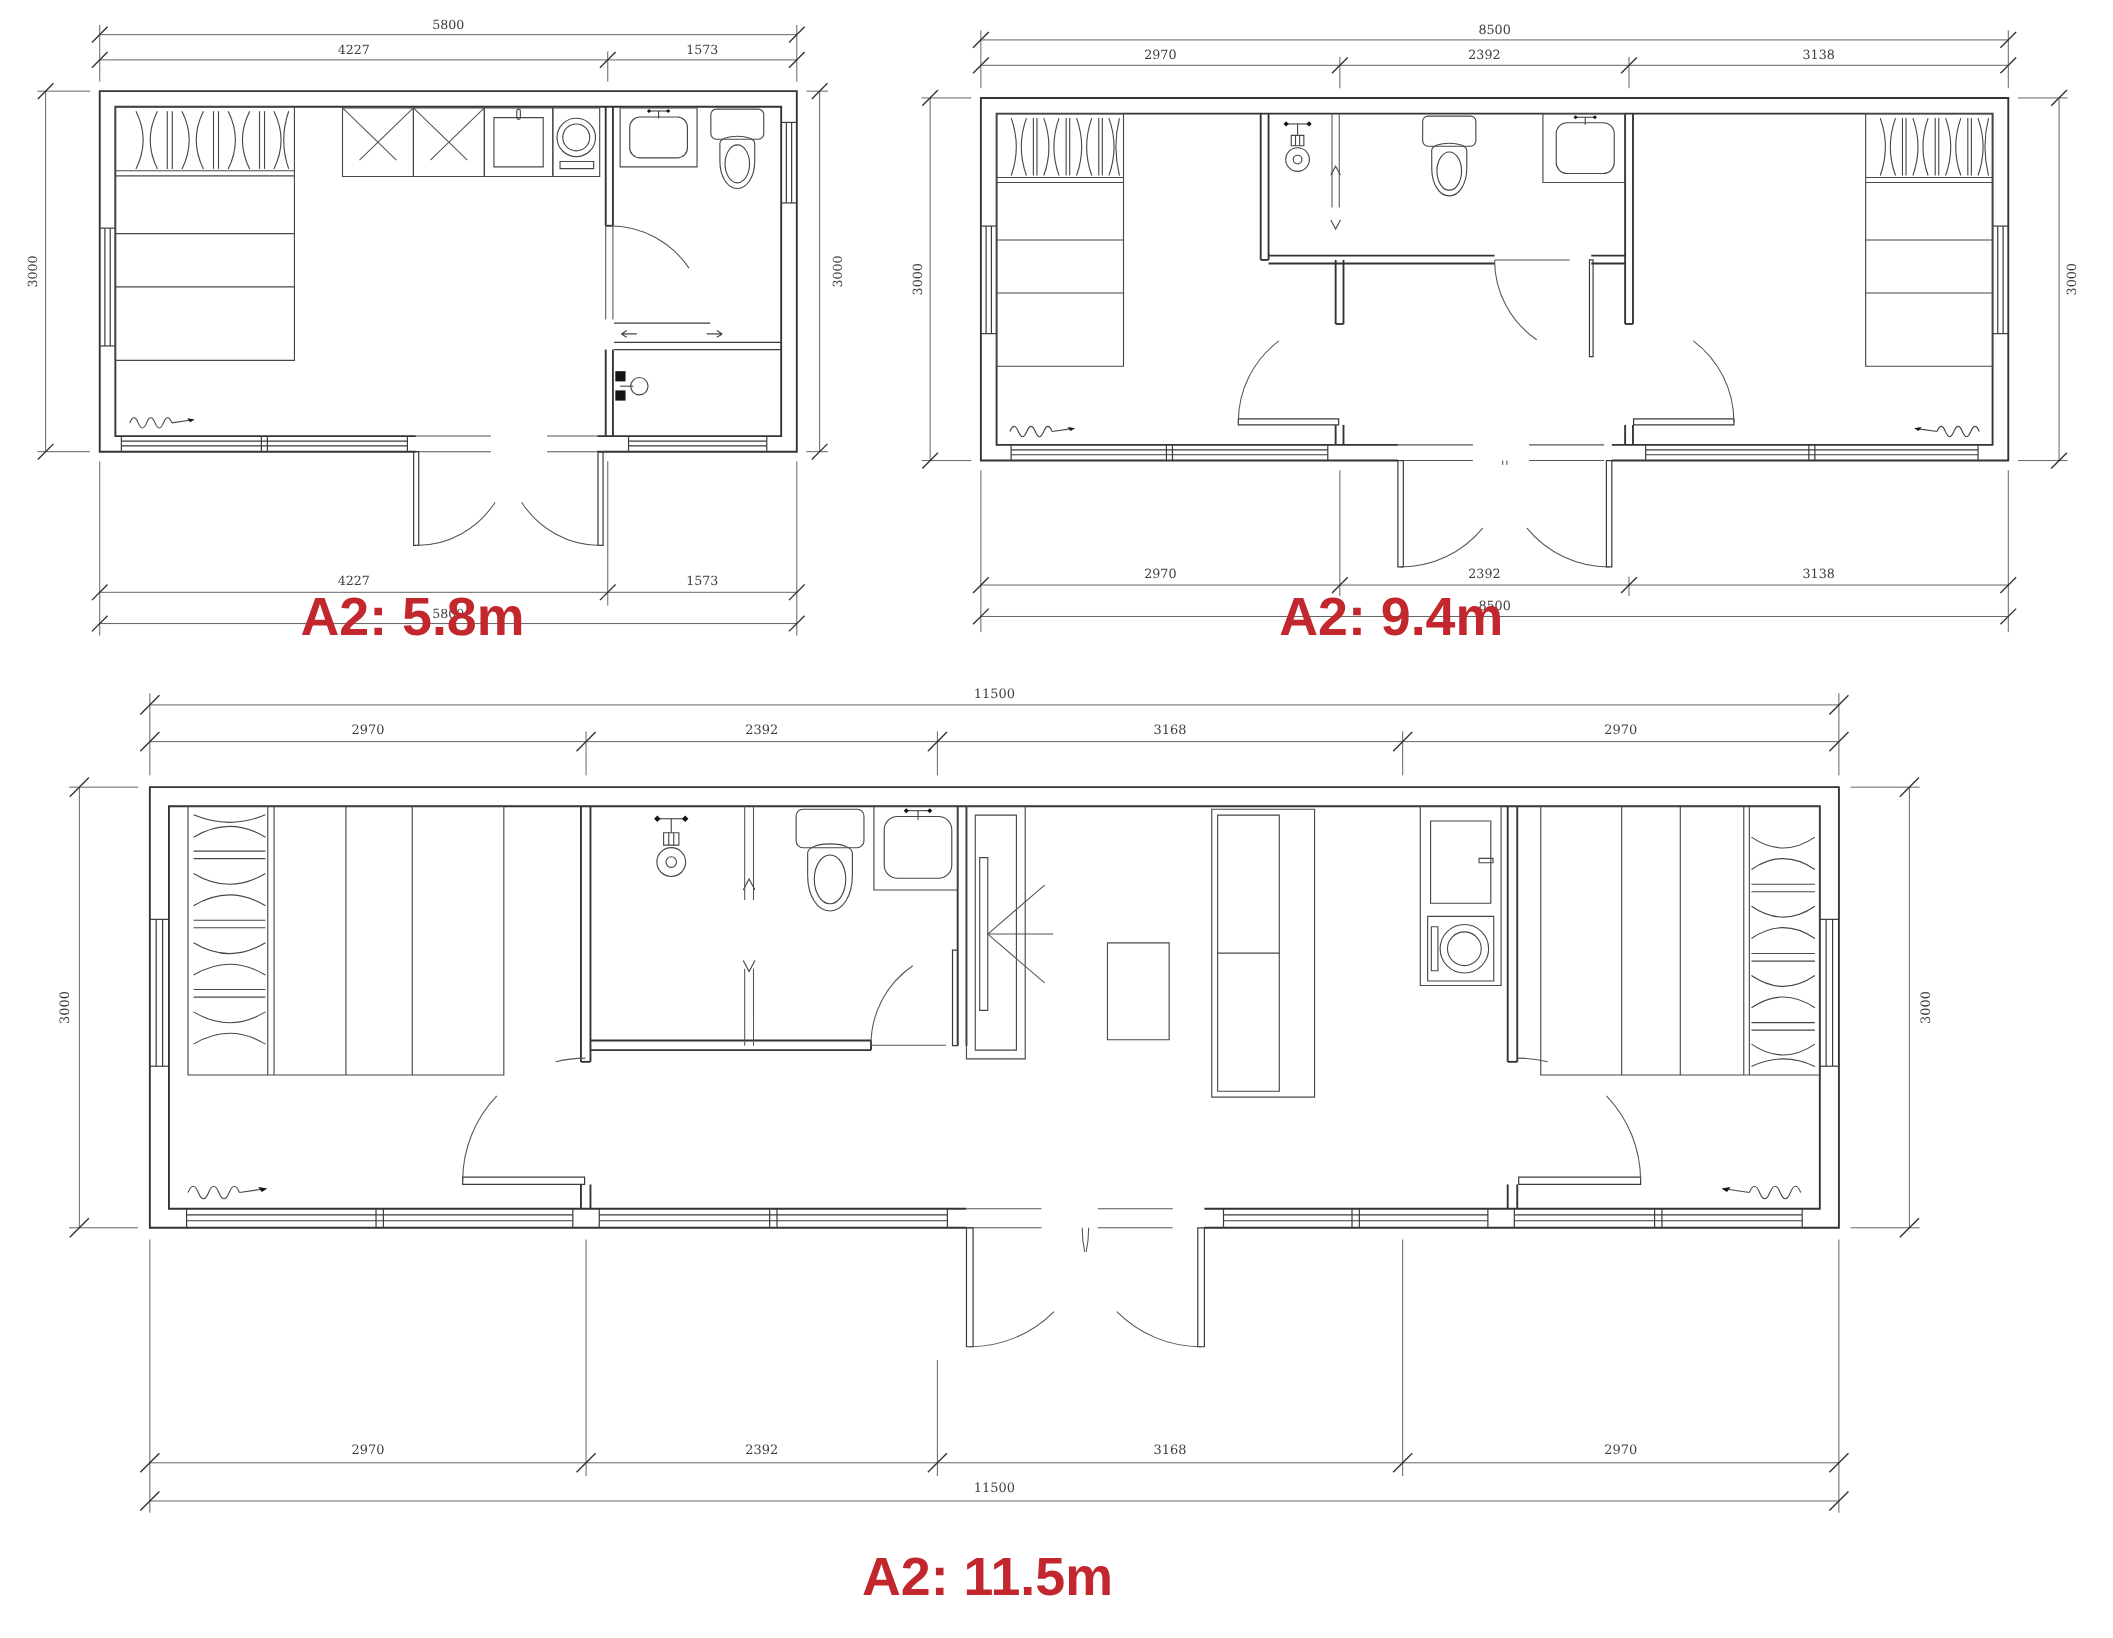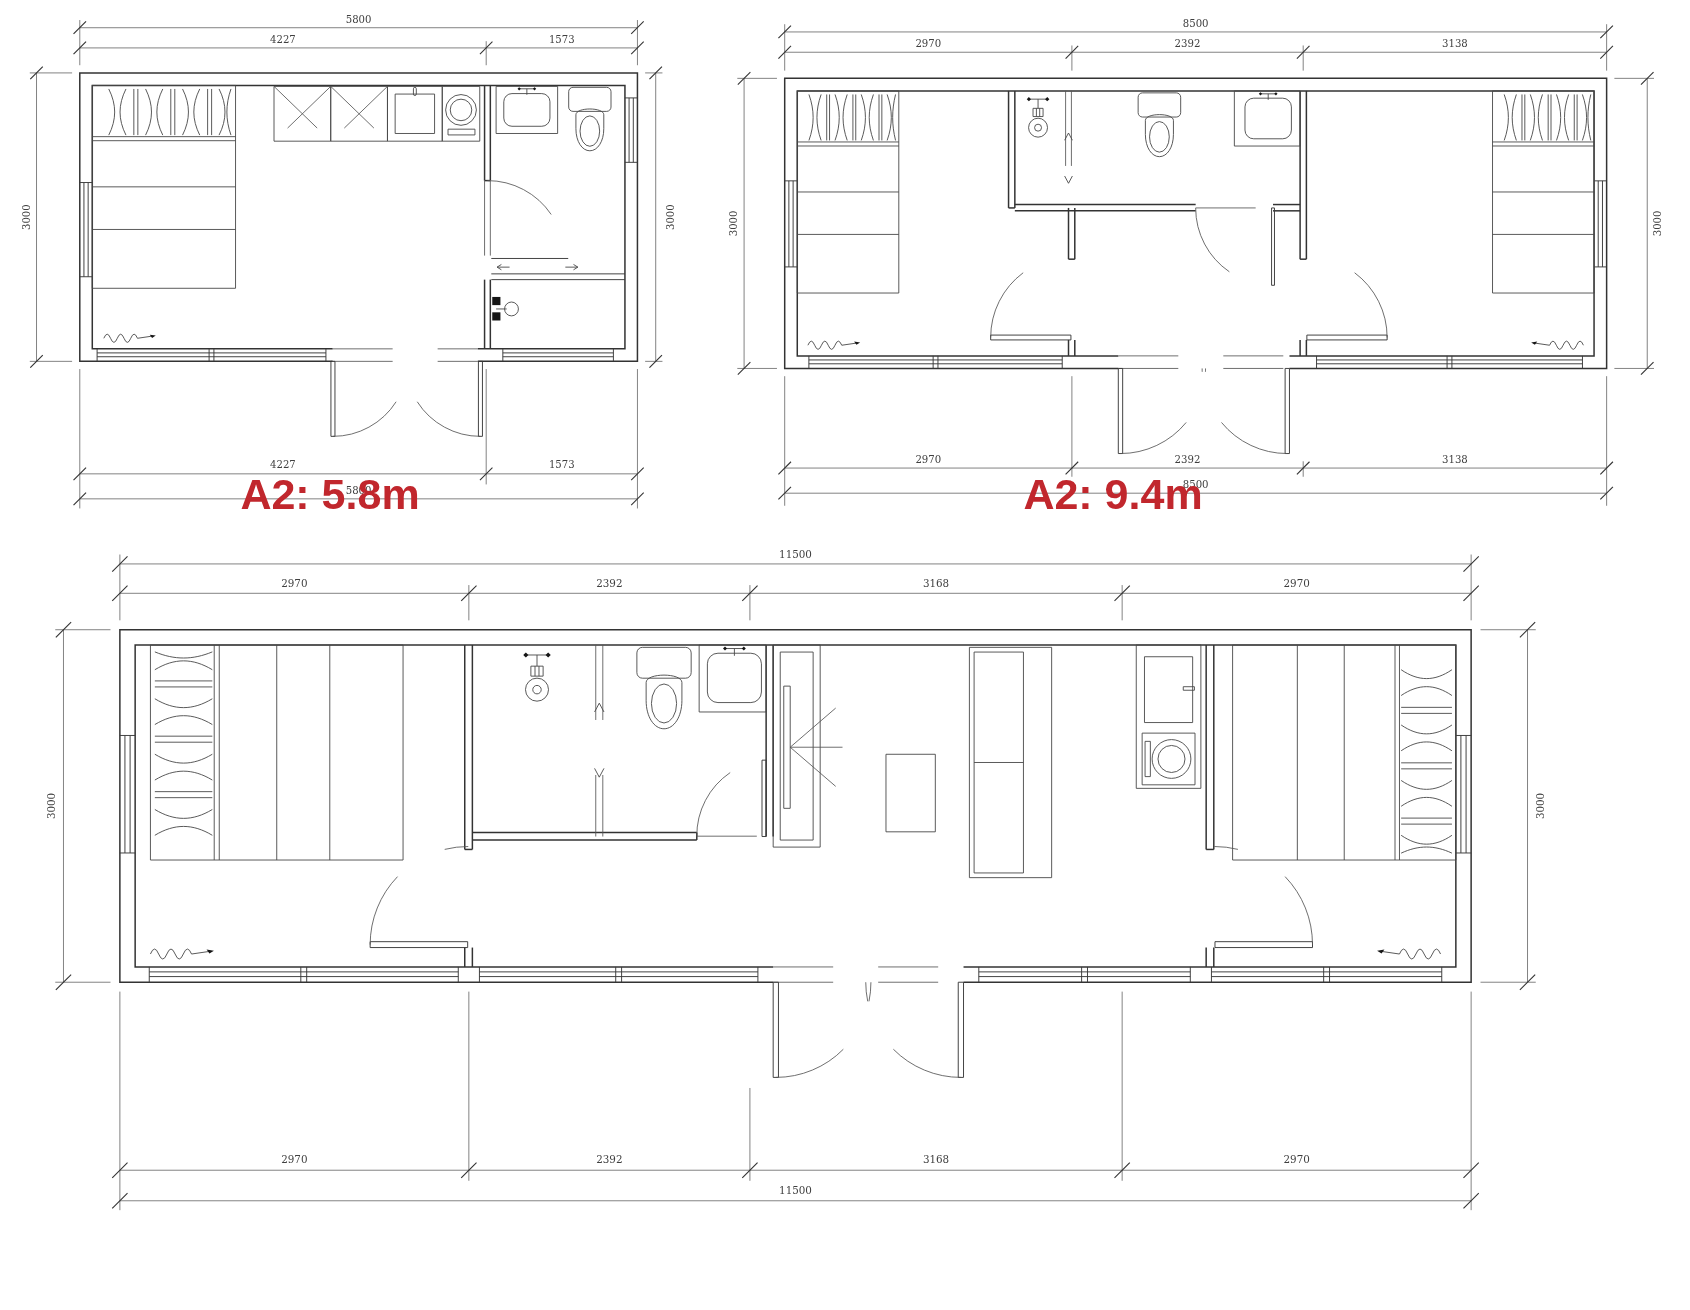--- a/index.html
+++ b/index.html
@@ -551,14 +551,15 @@
     <text class="dtx s3" x="10015" y="4540">2970</text>
     <line class="dm" x1="0" y1="4860" x2="11500" y2="4860"></line>
     <use href="#slh" x="0" y="4860"></use>
         <use href="#slh" x="11500" y="4860"></use>
     <text class="dtx s3" x="5750" y="4800">11500</text>
   </g>
 </svg>
 
 <div class="plan-label" style="left:120px;top:470px">A2: 5.8m</div>
 <div class="plan-label" style="left:903px;top:470px">A2: 9.4m</div>
+<div class="plan-label" style="left:580px;top:1238px">A2: 11.5m</div>
 
 </div>
 
 </body></html>

